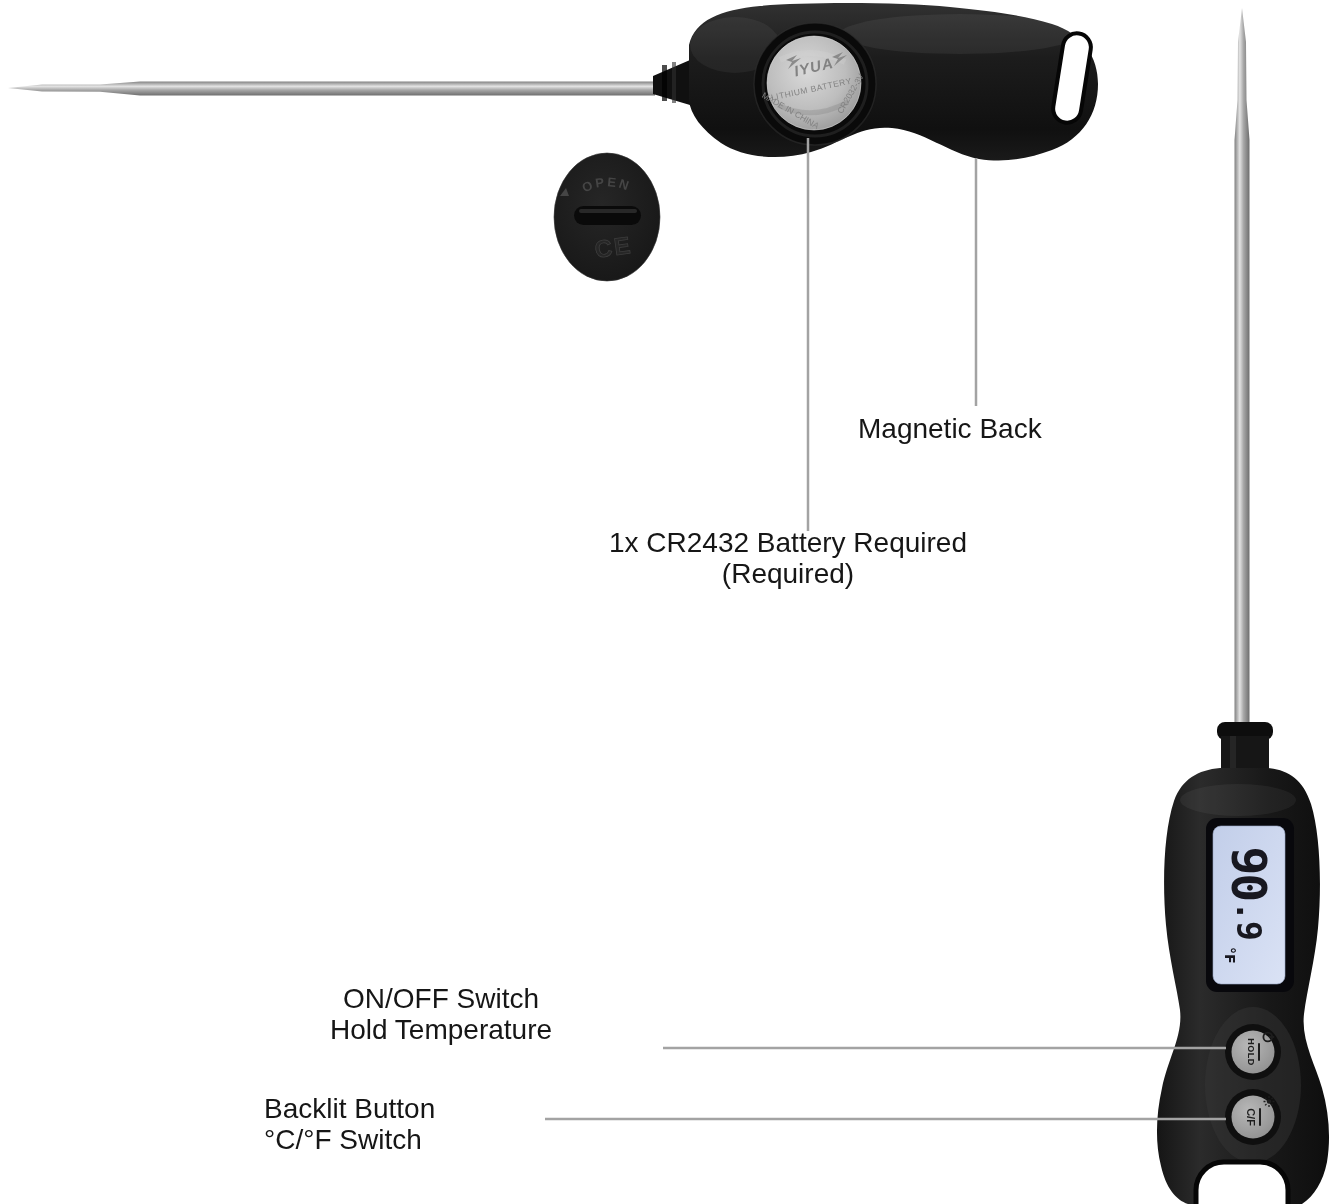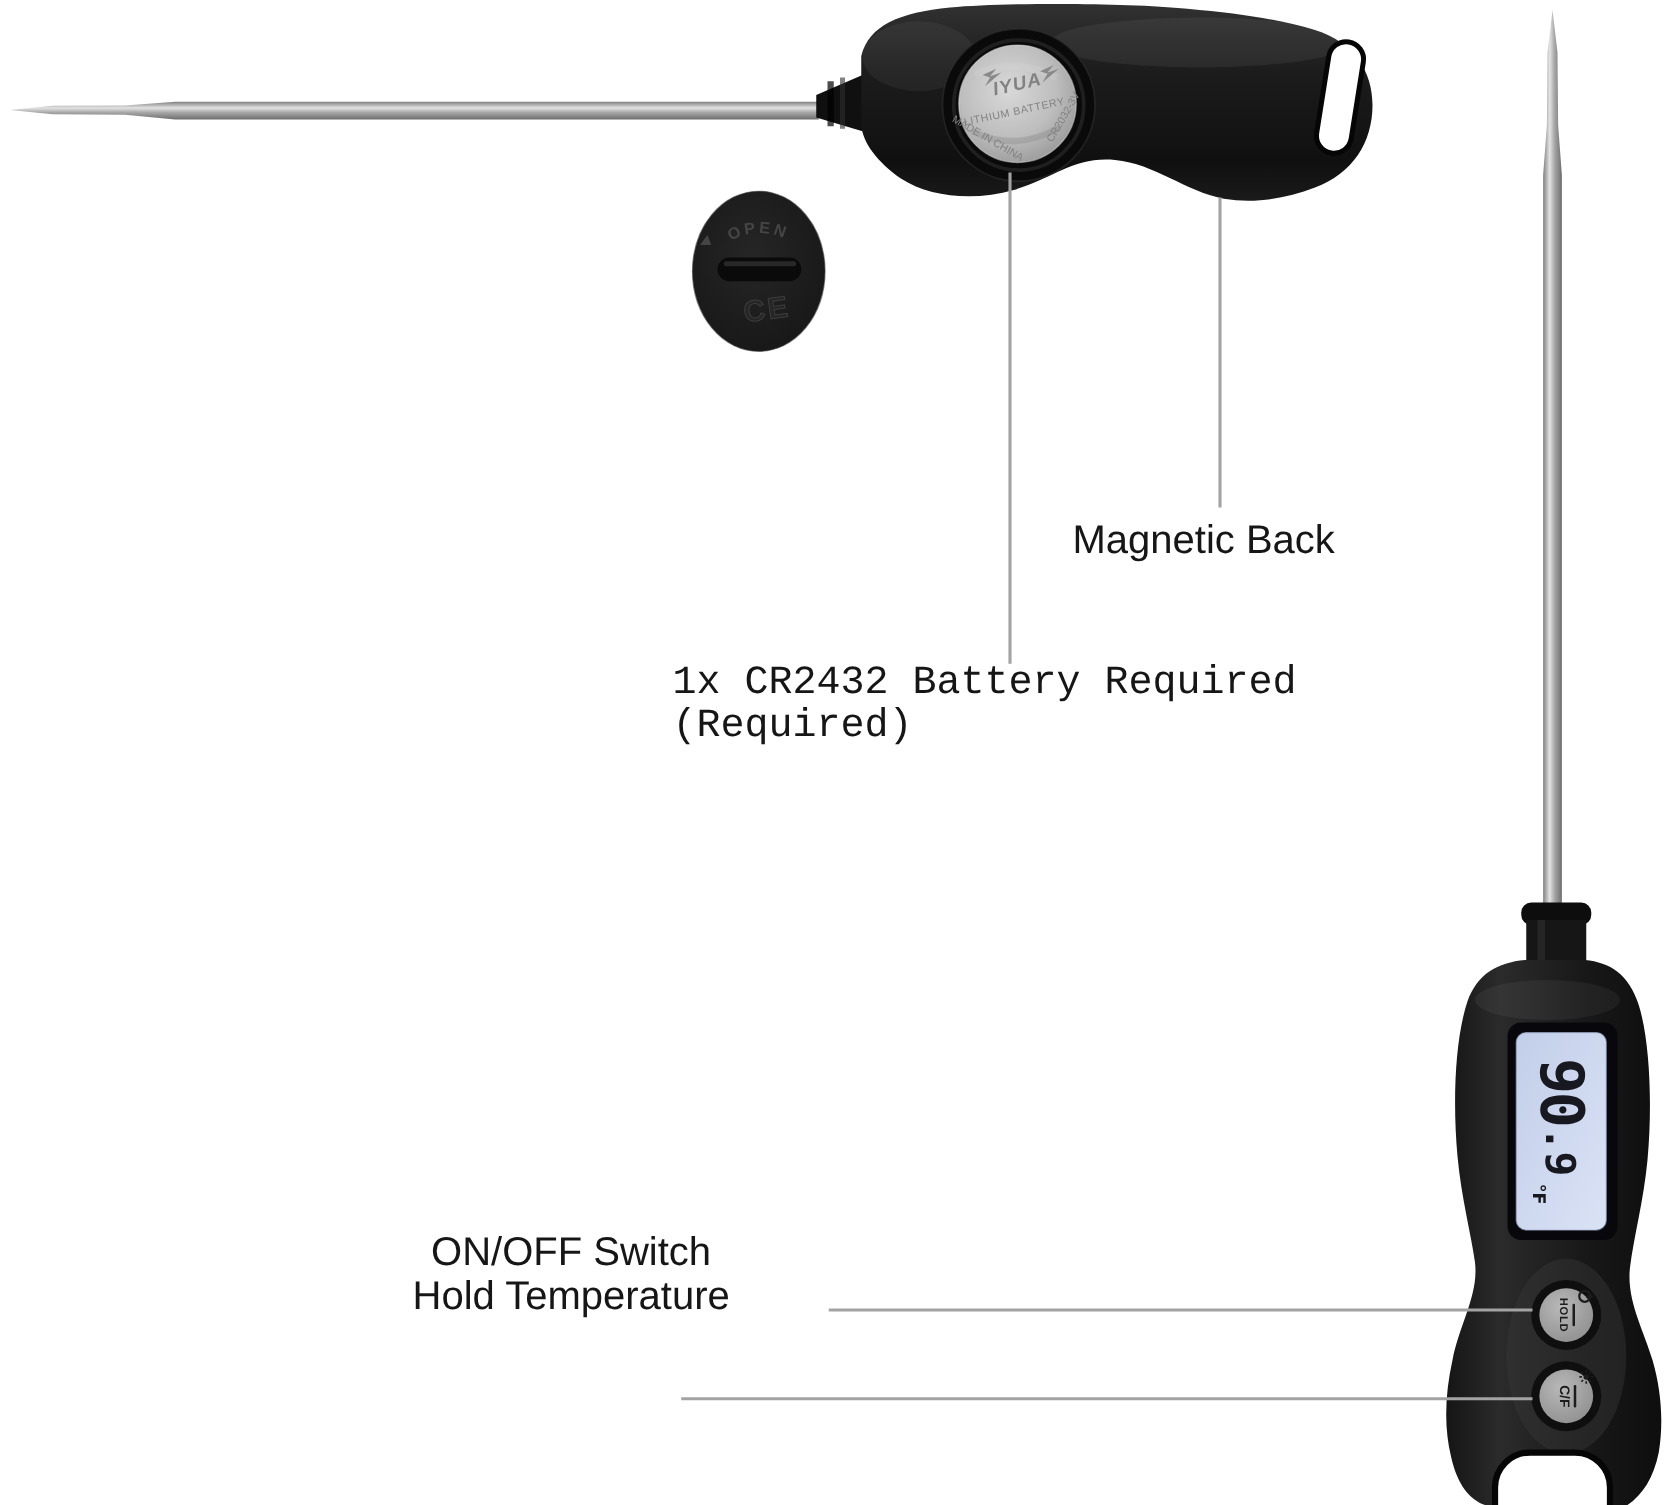--- a/index.html
+++ b/index.html
@@ -1,21 +1,21 @@
 <!DOCTYPE html>
 <html><head>
 <meta charset="utf-8">
 <style>
   html,body{margin:0;padding:0;background:#ffffff;}
   .stage{position:relative;width:1333px;height:1204px;background:#fff;overflow:hidden;
          font-family:"Liberation Sans", sans-serif;}
   svg{position:absolute;left:0;top:0;}
-  .lbl{position:absolute;color:#161616;font-size:32px;line-height:1.1;letter-spacing:0;white-space:nowrap;}
+  .lbl{position:absolute;color:#161616;font-size:28px;line-height:1.1;letter-spacing:0;white-space:nowrap;}
   .lbl span{display:block;}
-  .lbl-center{text-align:left;font-family:Liberation Mono, monospace;}
+  .lbl-center{text-align:center;}
   
   .lcd-read{position:absolute;left:1249px;top:905px;width:170px;height:74px;
             transform:translate(-50%,-50%) rotate(90deg);
             display:flex;align-items:center;justify-content:center;
             color:#181820;font-family:"DejaVu Sans Mono", monospace;font-weight:bold;}
   .lcd-int{font-size:48px;letter-spacing:-2px;}
   .lcd-frac{font-size:33px;margin-left:1px;}
   .lcd-unit{font-size:14px;margin-left:6px;align-self:flex-end;padding-bottom:10px;font-family:"DejaVu Sans", sans-serif;}
   
   .dev-btn{position:absolute;width:44px;height:44px;transform:translate(-50%,-50%) rotate(90deg);
@@ -184,20 +184,24 @@
 <div class="lbl lbl-center" style="left:538px;top:528px;width:500px;">
   <span>1x CR2432 Battery Required</span>
   <span>(Required)</span>
 </div>
 
 <div class="lbl" style="left:330px;top:984px;text-align:center;">
   <span>ON/OFF Switch</span>
   <span>Hold Temperature</span>
 </div>
 
+<div class="lbl" style="left:264px;top:1094px;">
+  <span>Backlit Button</span>
+  <span>°C/°F Switch</span>
+</div>
 
 <div class="lcd-read">
   <span class="lcd-int">90</span>
   <span class="lcd-frac">.9</span>
   <span class="lcd-unit">°F</span>
 </div>
 
 <div class="dev-btn" style="left:1253px;top:1052px;">
   <svg width="14" height="13">
     <circle cx="7" cy="7.2" r="4.4" fill="none" stroke="#1d1d1d" stroke-width="1.8"></circle>

